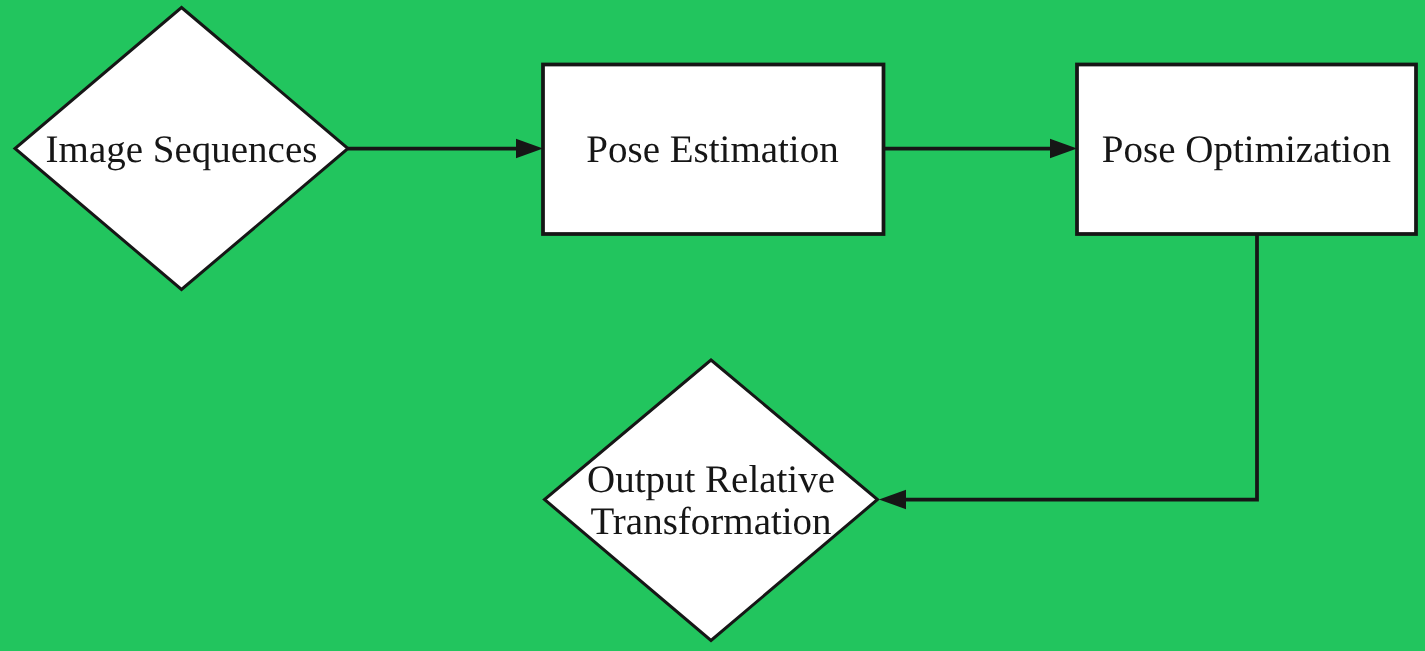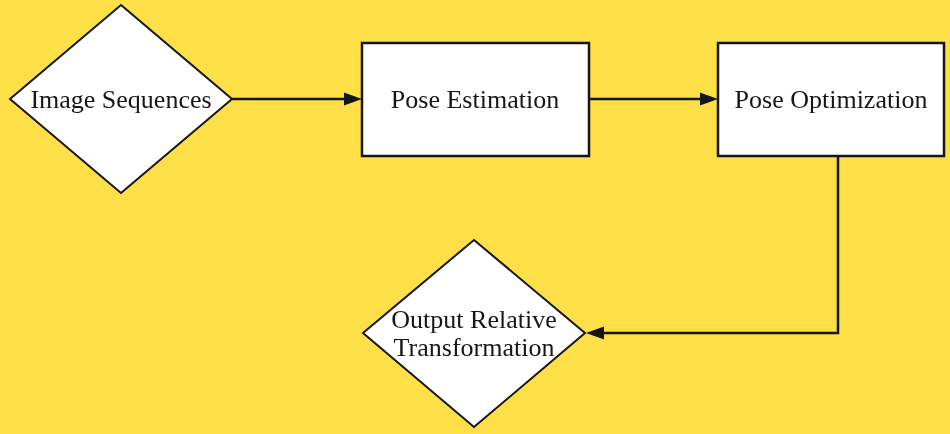--- a/index.html
+++ b/index.html
@@ -4,21 +4,21 @@
 <style>
   html, body {
     margin: 0;
     padding: 0;
     background: #ffffff;
   }
   .stage {
     position: relative;
     width: 950px;
     height: 434px;
-    background: #fde047;
+    background: #22c55e;
     overflow: hidden;
   }
   svg {
     display: block;
   }
   .node-label {
     font-family: "Liberation Serif", "DejaVu Serif", serif;
     font-size: 26px;
     fill: #161616;
   }

